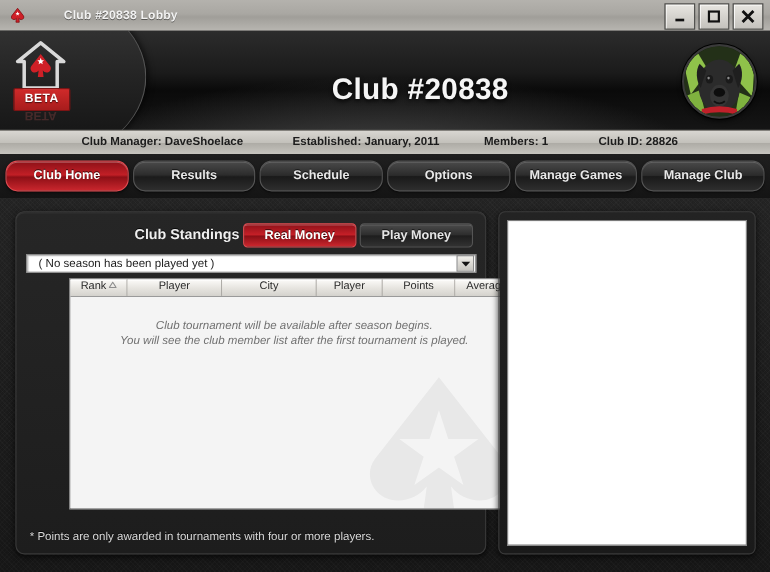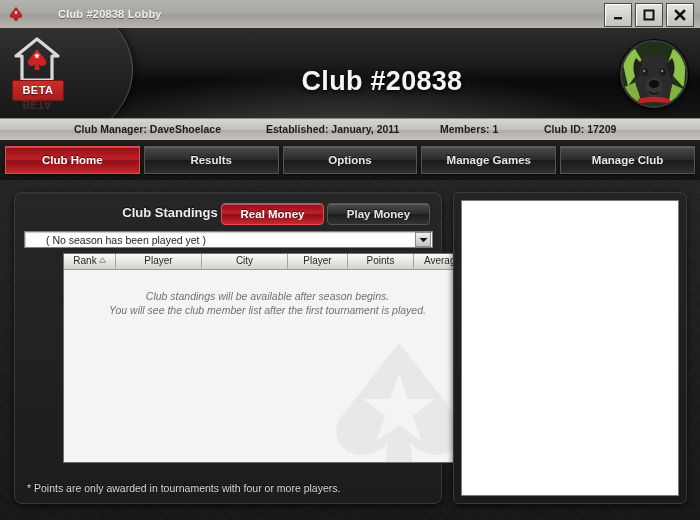--- a/index.html
+++ b/index.html
@@ -176,21 +176,21 @@
     background: linear-gradient(to bottom, #1f1f1f 0%, #141414 100%);
     display: flex;
     align-items: center;
     padding: 0 5px;
     gap: 4px;
     box-sizing: border-box;
   }
   .tab {
     height: 26px;
     flex: 1 1 0;
-    border-radius: 0;
+    border-radius: 11px;
     border: 1px solid #555;
     background: linear-gradient(to bottom, #4a4a4a 0%, #2b2b2b 48%, #1a1a1a 52%, #2e2e2e 100%);
     box-shadow: inset 0 1px 0 rgba(255,255,255,0.14), 0 1px 2px rgba(0,0,0,0.6);
     color: #e8e8e8;
     font-size: 11.5px;
     font-weight: bold;
     display: flex;
     align-items: center;
     justify-content: center;
     cursor: pointer;
@@ -273,21 +273,21 @@
     background: #ffffff;
     border: 1px solid #7d7d7d;
     box-shadow: inset 1px 1px 1px rgba(0,0,0,0.22);
     box-sizing: border-box;
     display: flex;
     align-items: center;
     cursor: pointer;
   }
   .season-select .label {
     flex: 1;
-    padding-left: 21px;
+    padding-left: 10px;
     font-size: 10.5px;
     color: #1c1c1c;
     white-space: nowrap;
     overflow: hidden;
   }
   .season-arrow {
     width: 16px; height: 15px;
     margin-right: 1px;
     background: linear-gradient(to bottom, #f1efea 0%, #dbd9d4 50%, #c6c4bf 100%);
     border: 1px solid #8a8a8a;
@@ -465,26 +465,27 @@
           <path d="M16 57 Q32 52 48 57 L48 62 Q32 58 16 62 Z" fill="#c0202a"></path>
         </g>
       </svg>
     </div>
   </div>
 
   <div class="infobar">
     <span class="ib-manager">Club Manager: DaveShoelace</span>
     <span class="ib-established">Established: January, 2011</span>
     <span class="ib-members">Members: 1</span>
-    <span class="ib-clubid">Club ID: 17209</span>
+    <span class="ib-clubid">Club ID: 28826</span>
   </div>
 
   <div class="navbar">
     <div class="tab active">Club Home</div>
     <div class="tab">Results</div>
+    <div class="tab">Schedule</div>
     <div class="tab">Options</div>
     <div class="tab">Manage Games</div>
     <div class="tab">Manage Club</div>
   </div>
 
   <div class="bodybg"></div>
 
   <div class="left-panel">
 
     <div class="standings-title">Club Standings</div>
@@ -518,21 +519,21 @@
       </div>
 
       <div class="tbody">
         <div class="watermark">
           <svg width="160" height="160" viewBox="0 0 160 160">
             <path d="M80 14 L138 88 C150 104 138 126 117 126 C107 126 97 121 91 113 L96 150 L64 150 L69 113 C63 121 53 126 43 126 C22 126 10 104 22 88 Z" fill="#2b2b2b"></path>
             <path d="M80 44 L88.5 70 L116 70 L93.8 86.2 L102.3 112 L80 96 L57.7 112 L66.2 86.2 L44 70 L71.5 70 Z" fill="#ffffff"></path>
           </svg>
         </div>
         <div class="empty-msg">
-          <div>Club standings will be available after season begins.</div>
+          <div>Club tournament will be available after season begins.</div>
           <div>You will see the club member list after the first tournament is played.</div>
         </div>
       </div>
     </div>
 
     <div class="footnote">* Points are only awarded in tournaments with four or more players.</div>
   </div>
 
   <div class="right-panel">
     <div class="right-panel-inner"></div>

